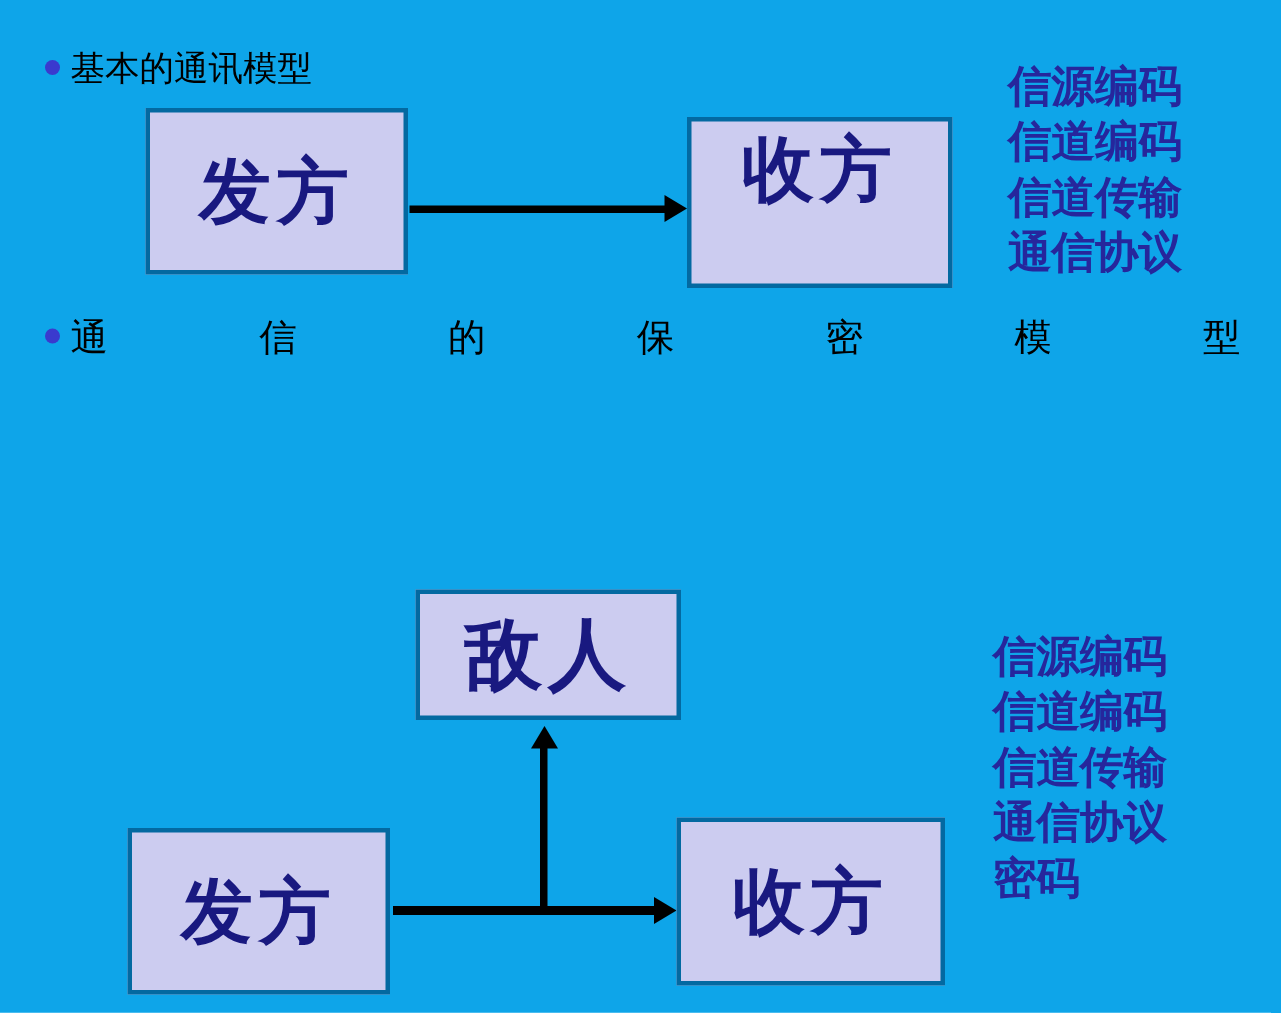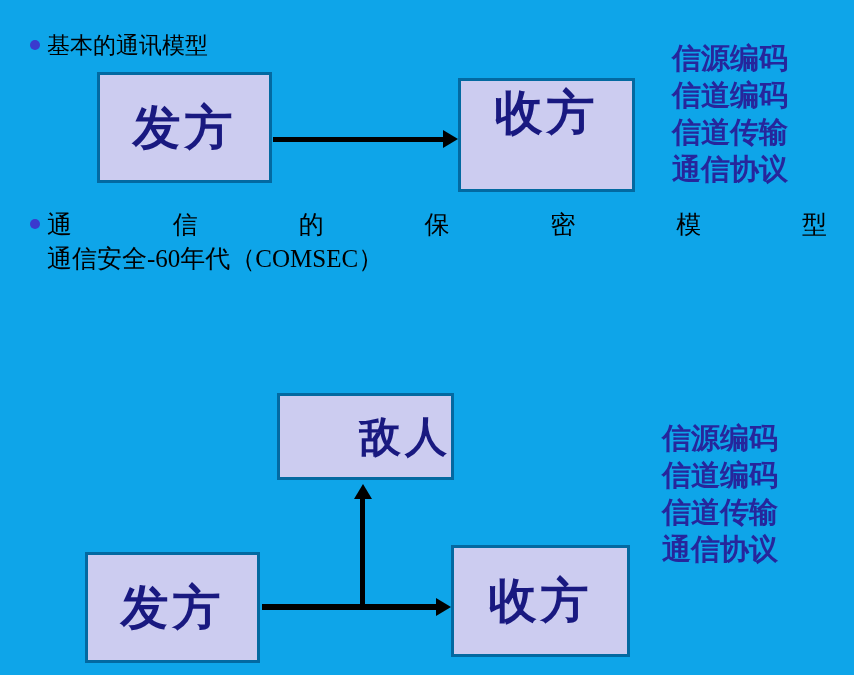--- a/index.html
+++ b/index.html
@@ -105,23 +105,22 @@
   <span class="dot" style="left:30px; top:219px;"></span>
   <div class="justified-line">
     <span>通</span>
     <span>信</span>
     <span>的</span>
     <span>保</span>
     <span>密</span>
     <span>模</span>
     <span>型</span>
   </div>
-  <span class="subline">通信安全-60年代（COMSEC）</span>
 
-  <div class="box" style="left:277px; top:393px; width:177px; height:87px; font-size:42px;justify-content:flex-end;">
+  <div class="box" style="left:277px; top:393px; width:177px; height:87px; font-size:52px;">
     <span>敌人</span>
   </div>
 
   <div class="head-up" style="left:354px; top:484px;"></div>
   <div class="shaft" style="left:360px; top:498px; width:5px; height:110px;"></div>
 
   <div class="box" style="left:85px; top:552px; width:175px; height:111px;">
     <span>发方</span>
   </div>
 
@@ -130,15 +129,16 @@
 
   <div class="box" style="left:451px; top:545px; width:179px; height:112px;">
     <span>收方</span>
   </div>
 
   <div class="side-list" style="left:662px; top:420px; line-height:36px;">
     <div>信源编码</div>
     <div>信道编码</div>
     <div>信道传输</div>
     <div>通信协议</div>
+    <div>密码</div>
   </div>
 
 </div>
 
 </body></html>

